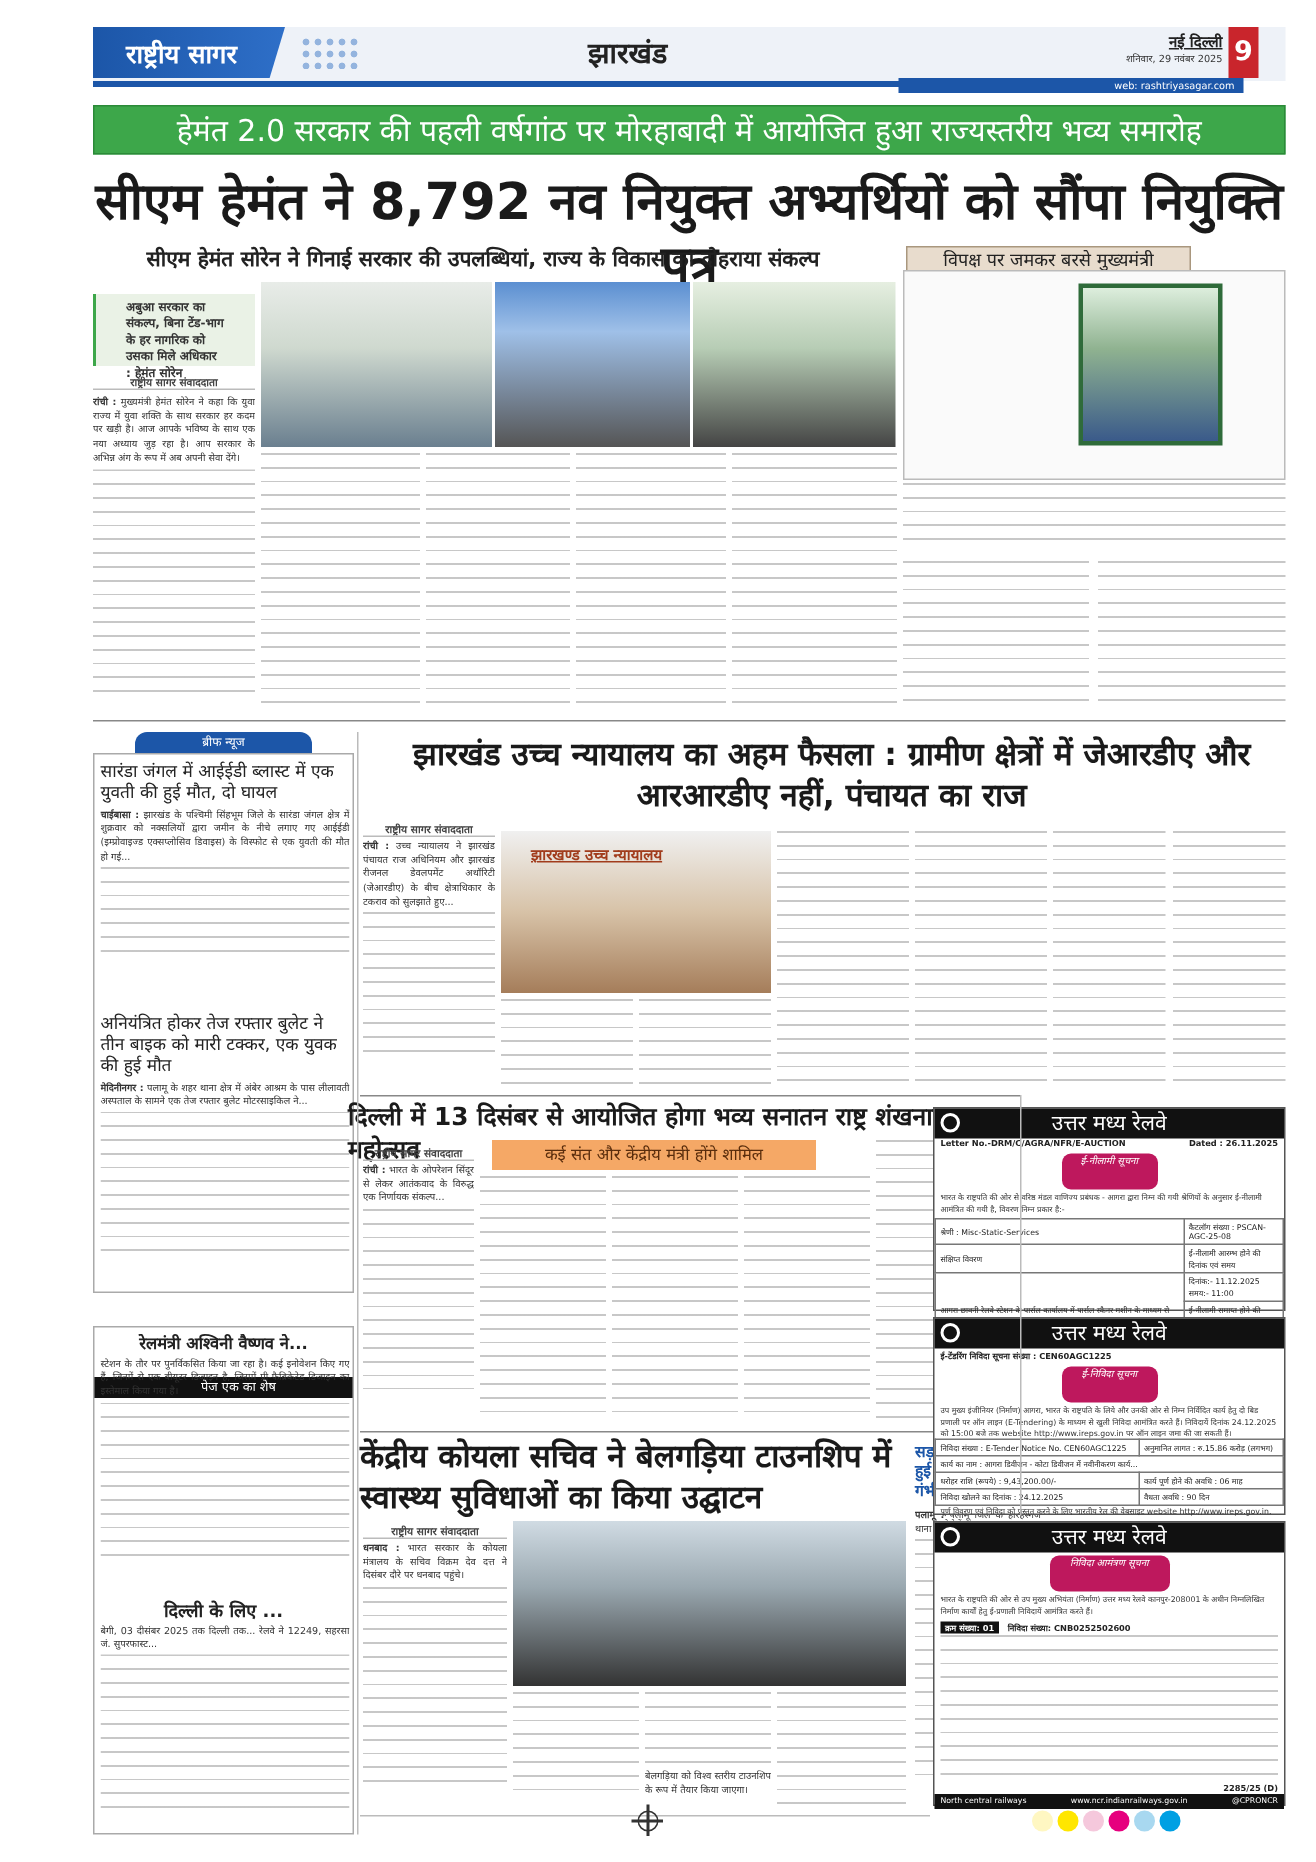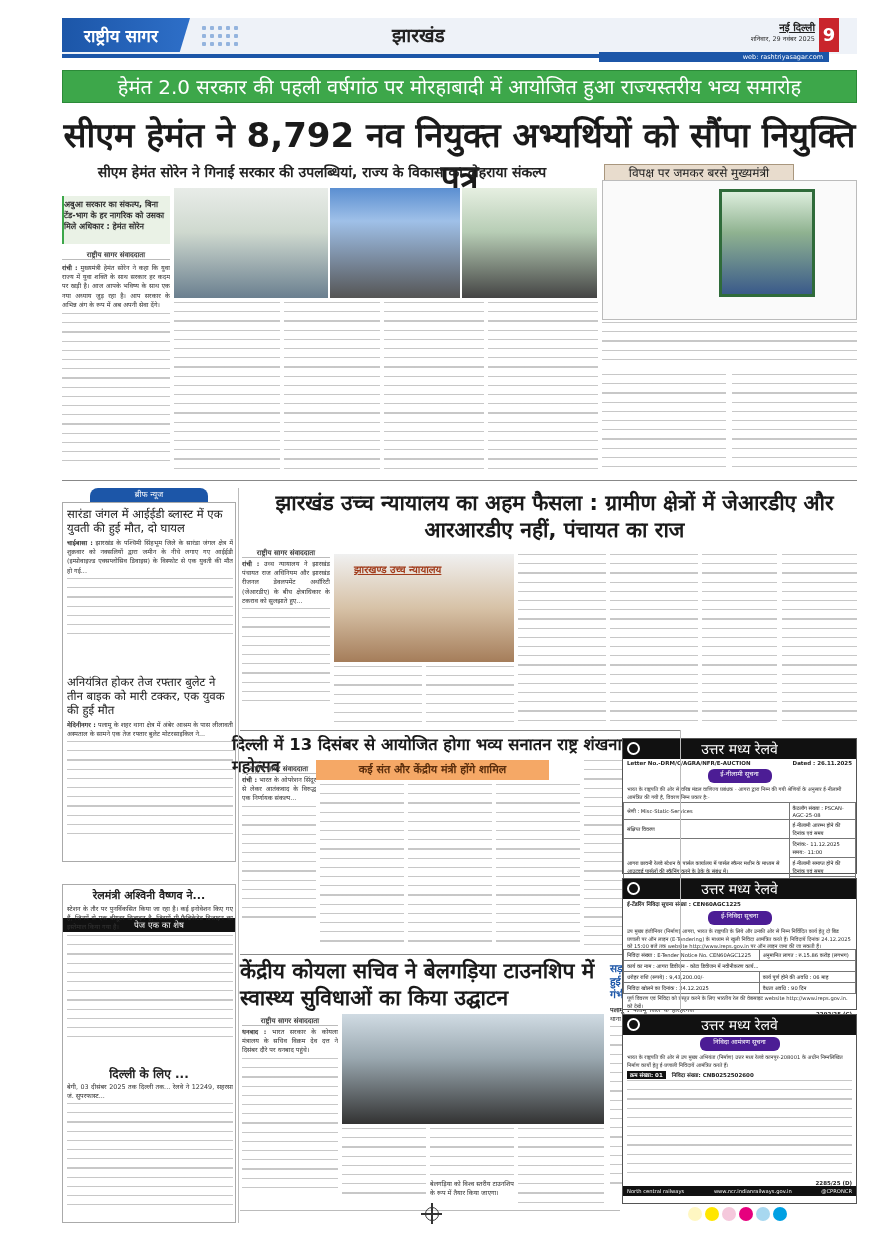--- a/index.html
+++ b/index.html
@@ -22,38 +22,38 @@
   .img { position: absolute; overflow: hidden; }
   .ph1 { background: linear-gradient(180deg,#e8ece8 0%,#cfd9cf 40%,#6a7f8f 100%); }
   .ph2 { background: linear-gradient(180deg,#5b8fd1 0%,#9fc0e8 30%,#555 100%); }
   .ph3 { background: linear-gradient(180deg,#e6efe1 0%,#b7cdb5 40%,#444 100%); }
   .ph-court { background: linear-gradient(180deg,#f0f0f0 0%,#d7c2a7 50%,#a57d5a 100%); }
   .ph-speech { background: linear-gradient(180deg,#ddeedd 0%,#8fb290 40%,#3a5a8a 100%); }
   .ph-coal { background: linear-gradient(180deg,#d0dbe3 0%,#9aa8b0 40%,#333 100%); }
   .col-text { position: absolute; font-size: 6.4px; line-height: 9.2px; color: #333; text-align: justify; overflow: hidden; }
   .line-fill { background: repeating-linear-gradient(180deg,#9a9a9a 0 1.2px,transparent 1.2px 9.2px); opacity: .55; }
   .byline { position: absolute; font-size: 7px; font-weight: bold; color: #444; border-bottom: 1px solid #bbb; text-align: center; }
-  .highlight { position: absolute; left: 0; top: 178px; width: 108px; height: 48px; background: #eaf2e6; border-left: 2px solid #3da74a; font-size: 8px; font-weight: bold; padding: 3px 0; line-height: 11px; color: #333; }
+  .highlight { position: absolute; left: 0; top: 178px; width: 108px; height: 48px; background: #eaf2e6; border-left: 2px solid #3da74a; font-size: 8px; font-weight: bold; padding: 3px 20px; line-height: 11px; color: #333; }
   .rule-h { position: absolute; height: 1px; background: #888; }
   .rule-v { position: absolute; width: 1px; background: #bbb; }
   .brief-tab { position: absolute; left: 28px; top: 470px; width: 118px; height: 14px; background: #1c56a8; border-radius: 8px 8px 0 0; color: #fff; font-size: 8px; text-align: center; line-height: 14px; }
   .brief-box { position: absolute; left: 0; top: 484px; width: 174px; height: 360px; border: 1px solid #aaa; }
   .brief-h { position: absolute; font-size: 11.5px; line-height: 14px; color: #222; }
   .court-head { position: absolute; left: 178px; top: 472px; width: 617px; font-size: 21px; font-weight: bold; text-align: center; line-height: 27px; color: #1a1a1a; padding-left: 12px; }
   .delhi-head { position: absolute; left: 170px; top: 716px; width: 445px; font-size: 16.5px; font-weight: bold; line-height: 22px; color: #1a1a1a; }
-  .orange-bar { position: absolute; left: 254px; top: 742px; width: 233px; height: 20px; background: #f5a866; font-size: 11px; text-align: center; line-height: 20px; color: #5a2d0c; font-weight: bold; }
+  .orange-bar { position: absolute; left: 266px; top: 742px; width: 216px; height: 20px; background: #f5a866; font-size: 11px; text-align: center; line-height: 20px; color: #5a2d0c; font-weight: normal; }
   .panel-dark { position: absolute; left: 0; top: 900px; width: 174px; height: 14px; background: #111; color: #fff; font-size: 8.5px; text-align: center; line-height: 14px; padding-left: 20px; }
   .panel-h { position: absolute; font-size: 11px; font-weight: bold; text-align: center; }
   .coal-head { position: absolute; left: 178px; top: 940px; width: 360px; font-size: 21px; font-weight: bold; line-height: 27px; color: #1a1a1a; }
   .road-head { position: absolute; left: 548px; top: 944px; width: 84px; font-size: 10.5px; font-weight: bold; line-height: 13px; color: #1c56a8; }
   .ad { position: absolute; left: 560px; width: 235px; border: 1px solid #555; background: #fff; }
   .ad-head { background: #111; color: #fff; text-align: center; font-size: 14px; height: 20px; line-height: 20px; position: relative; }
   .ad-logo { position: absolute; left: 4px; top: 3px; width: 13px; height: 13px; border-radius: 50%; border: 2px solid #fff; }
   .ad-meta { display: flex; justify-content: space-between; font-size: 5.5px; font-weight: bold; padding: 1px 4px; }
-  .ad-pill { margin: 2px auto; width: 64px; background: #4c1d95; color: #fff; font-size: 6.5px; border-radius: 6px; text-align: center; height: 14px; line-height: 10px; }
+  .ad-pill { margin: 2px auto; width: 64px; background: #be185d; color: #fff; font-size: 6.5px; border-radius: 6px; text-align: center; height: 24px; line-height: 10px; font-style: italic; }
   .ad-text { font-size: 5.2px; line-height: 7.5px; padding: 1px 4px; color: #333; }
   .ad-table { width: 100%; border-collapse: collapse; font-size: 5.2px; }
   .ad-table td { border: 1px solid #777; padding: 1px 3px; height: 9px; }
   .ad-foot { background: #111; color: #fff; font-size: 5.2px; height: 10px; line-height: 10px; padding: 0 4px; display: flex; justify-content: space-between; }
   .ad-code { text-align: right; font-size: 5.5px; font-weight: bold; padding: 0 4px; }
   .reg-mark { position: absolute; left: 425px; top: 1207px; width: 14px; height: 14px; border: 1.5px solid #333; border-radius: 50%; }
   .reg-mark::before { content: ""; position: absolute; left: -5px; top: 5px; width: 21px; height: 1.5px; background: #333; }
   .reg-mark::after { content: ""; position: absolute; left: 5px; top: -5px; width: 1.5px; height: 21px; background: #333; }
   .swatches { position: absolute; left: 688px; top: 1207px; display: flex; gap: 3px; }
   .swatch { width: 14px; height: 14px; border-radius: 50%; }

